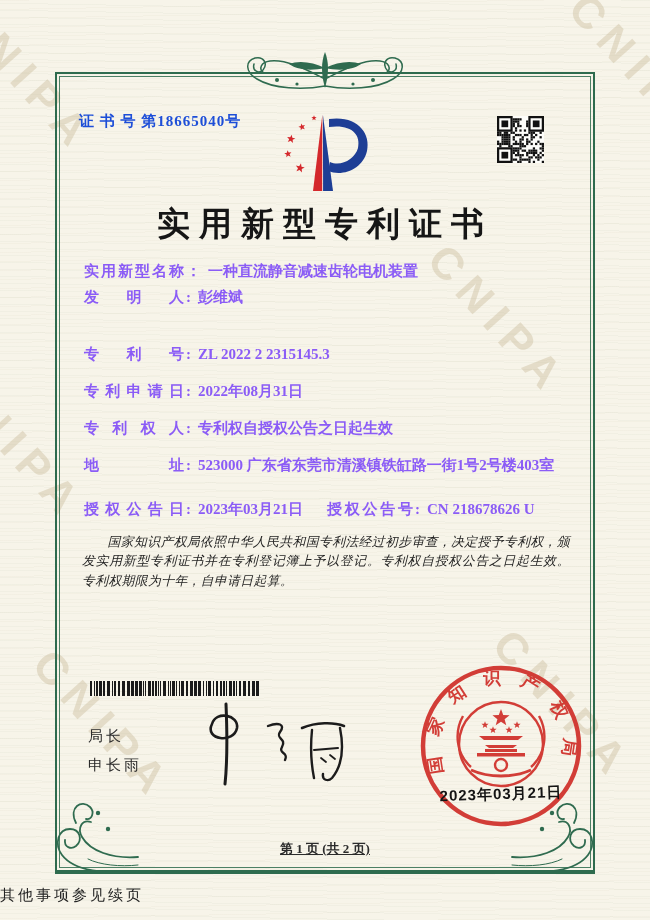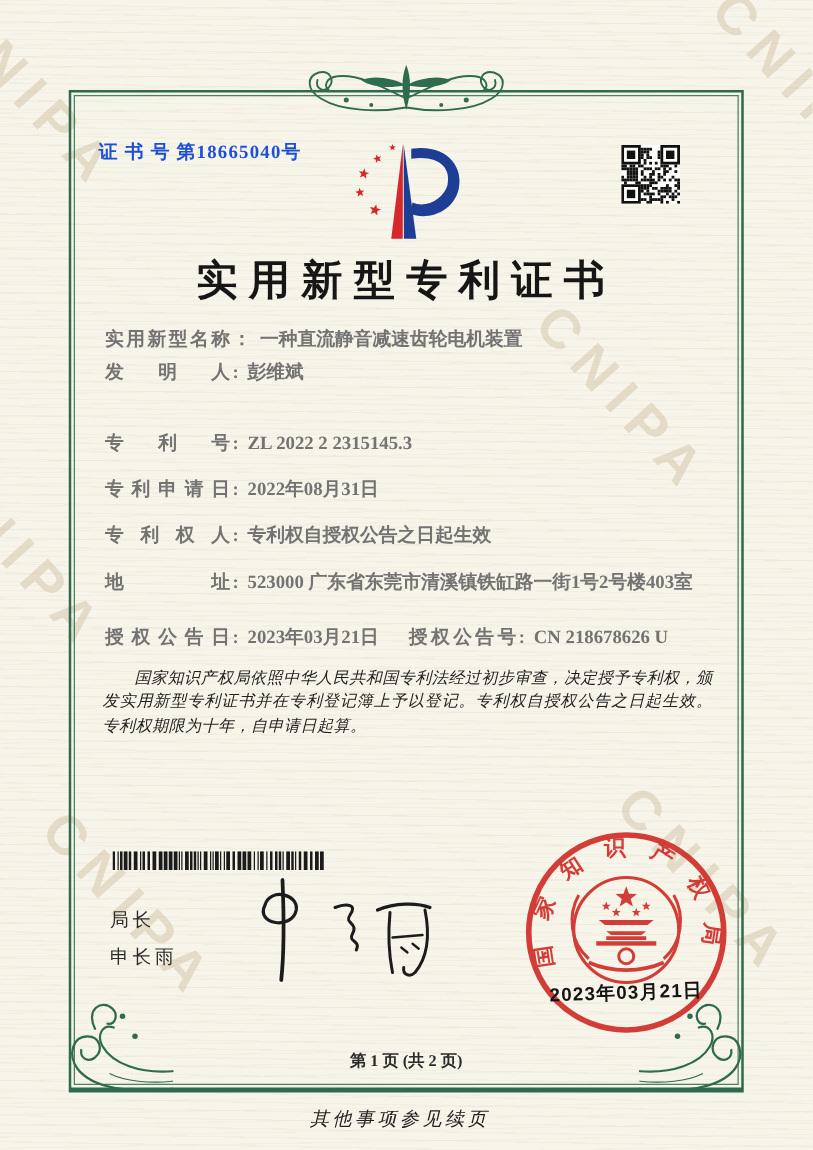--- a/index.html
+++ b/index.html
@@ -24,33 +24,33 @@
     border:2px solid #2e6b4e;border-bottom:4px solid #2e6b4e;
   }
   .frame::after{
     content:"";position:absolute;inset:2px;border:1px solid rgba(46,107,78,.85);pointer-events:none;
   }
   .cert-no{left:79px;top:112px;font-size:15px;font-weight:600;letter-spacing:1px;color:#1d4ed8;}
   .title{
     left:0;top:202px;width:650px;text-align:center;font-size:33px;font-weight:700;
     letter-spacing:9px;color:#161616;
   }
-  .row{position:absolute;left:84px;font-size:15px;font-weight:600;color:#737373;white-space:nowrap;}
+  .row{position:absolute;left:84px;font-size:15px;font-weight:600;color:#8b5cf6;white-space:nowrap;}
   .flabel{display:inline-block;width:100px;text-align:justify;text-align-last:justify;}
   .flabel-sm{display:inline-block;width:86px;text-align:justify;text-align-last:justify;}
   .fsep{display:inline-block;margin:0 7px 0 2px;}
   .legal{
     position:absolute;left:82px;top:533px;width:488px;font-style:italic;font-weight:500;
     font-size:12.8px;line-height:1.52;color:#1f1f1f;text-align:justify;letter-spacing:.4px;
   }
   .legal p{margin:0 0 6px;text-indent:2em;}
   .director{position:absolute;left:88px;font-family:"Liberation Sans",sans-serif;
     font-size:15px;font-weight:400;letter-spacing:3px;color:#2a2a2a;}
-  .page-ind{left:0;top:840px;width:650px;text-align:center;font-size:13px;font-weight:600;color:#2b2b2b;}
-  .cont-note{left:0;top:886px;width:640px;text-align:center;font-size:15px;font-style:italic;
+  .page-ind{left:0;top:840px;width:650px;text-align:center;font-size:13px;font-weight:600;color:#2b2b2b;text-decoration:underline;}
+  .cont-note{left:0;top:886px;width:640px;text-align:left;font-size:15px;
     letter-spacing:3px;color:#222;}
   .seal-date{
     position:absolute;left:429px;top:785px;width:144px;text-align:center;
     font-family:"Liberation Sans",sans-serif;font-size:15px;font-weight:700;color:#141414;
     transform:rotate(-2deg);letter-spacing:1px;z-index:6;
   }
   .seal-svg{position:absolute;left:419px;top:664px;opacity:.93;z-index:5;}
   .barcode{position:absolute;left:90px;top:681px;}
   .sig-svg{position:absolute;left:190px;top:698px;}
   .qr{position:absolute;left:497px;top:116px;}

